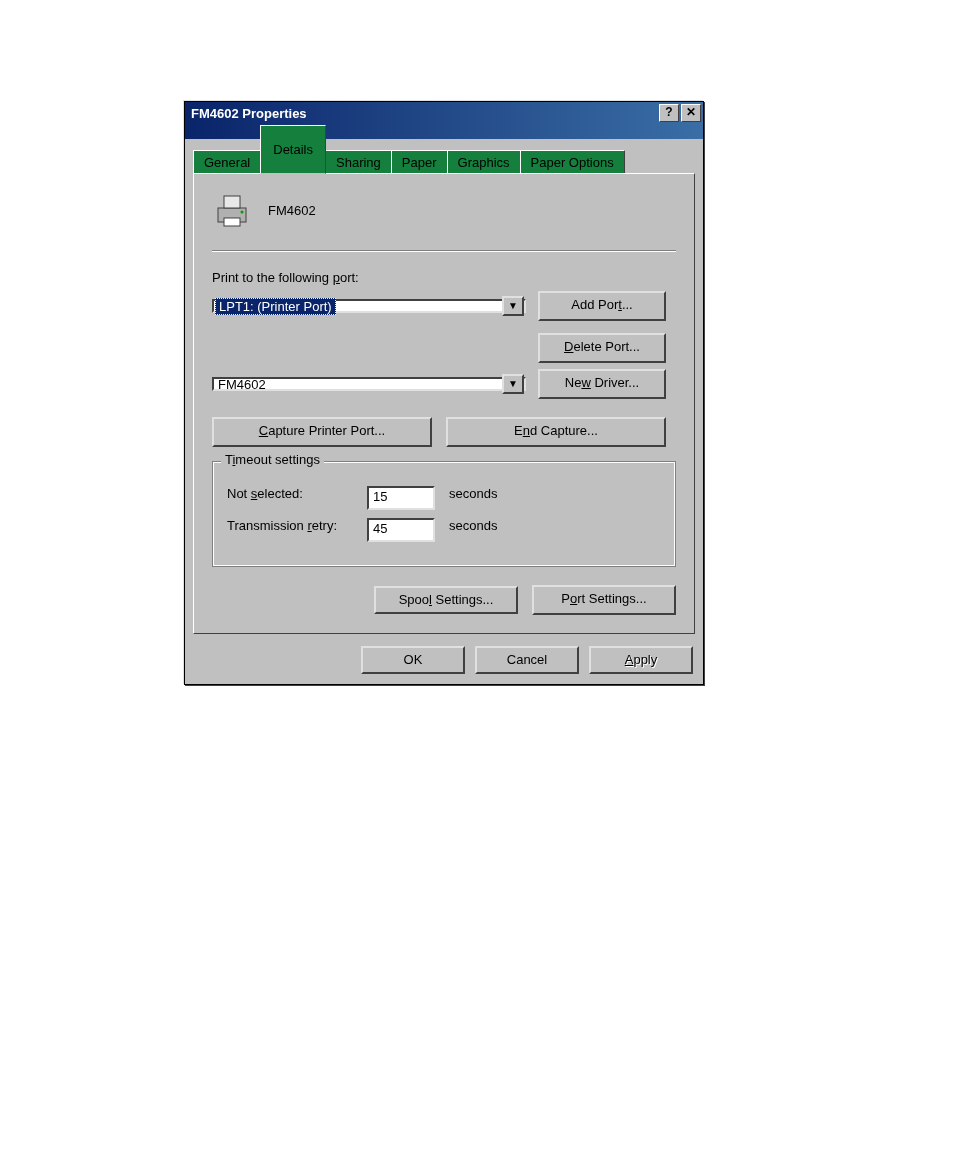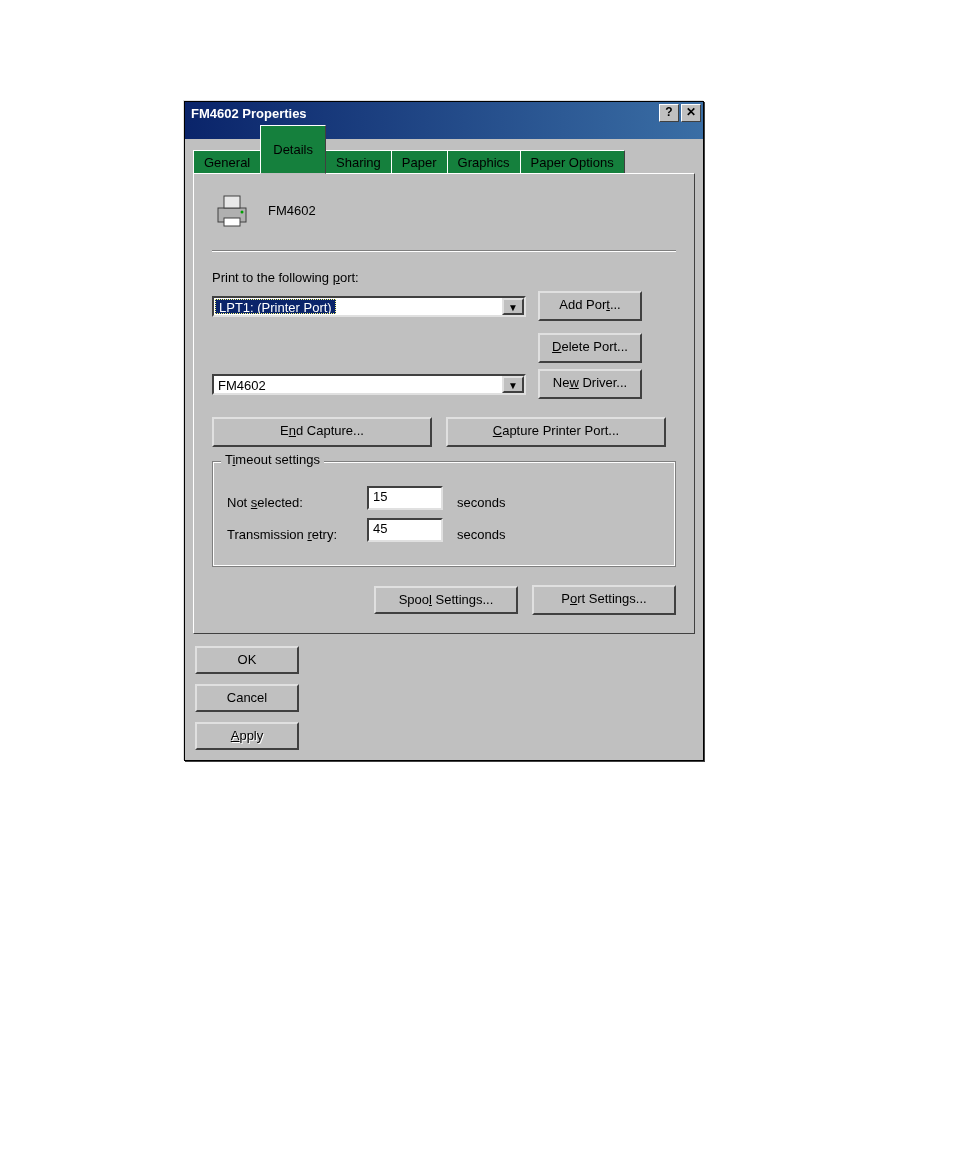--- a/index.html
+++ b/index.html
@@ -103,33 +103,34 @@
     border-left: 2px solid #e0e0e0;
     border-right: 2px solid #404040;
     border-bottom: 2px solid #404040;
     font: 13px Tahoma, Arial, sans-serif;
     padding: 4px 0;
     text-align: center;
     box-sizing: border-box;
   }
   .btn.disabled { color: #000000; text-shadow: 1px 1px 0 #fff; }
 
-  .btn-wide  { width: 104px; height: 30px; }
+  .btn-wide  { width: 128px; height: 30px; }
   .btn-half  { width: 220px; height: 30px; }
   .btn-dlg   { width: 104px; height: 28px; }
 
   .combo {
     display: flex;
-    height: 21px;
+    height: 14px;
     border-top: 2px solid #404040;
     border-left: 2px solid #404040;
     border-right: 2px solid #e0e0e0;
     border-bottom: 2px solid #e0e0e0;
     background: #fff;
     box-sizing: border-box;
+    align-items: center;
   }
   .combo .val {
     flex: 1;
     padding: 2px 4px;
     font-size: 13px;
     white-space: nowrap;
     overflow: hidden;
   }
   .combo .val.sel {
     background: #0a246a;
@@ -147,21 +148,21 @@
     border-left: 2px solid #e0e0e0;
     border-right: 2px solid #404040;
     border-bottom: 2px solid #404040;
     text-align: center;
     line-height: 16px;
     font-size: 10px;
   }
 
   .textin {
     height: 24px;
-    width: 76px;
+    width: 68px;
     border-top: 2px solid #404040;
     border-left: 2px solid #404040;
     border-right: 2px solid #e0e0e0;
     border-bottom: 2px solid #e0e0e0;
     background: #fff;
     padding: 1px 4px;
     font-size: 13px;
     box-sizing: border-box;
   }
 
@@ -174,34 +175,33 @@
     position: relative;
   }
   .groupbox .legend {
     position: absolute;
     top: -10px;
     left: 8px;
     background: #c0c0c0;
     padding: 0 4px;
     font-size: 13px;
   }
-  .group-row { display: flex; align-items: flex-end; margin: 8px 0; }
+  .group-row { display: flex; align-items: flex-start; margin: 8px 0; }
   .group-row .glabel { width: 140px; }
   .group-row .gunit  { margin-left: 14px; }
 
   
   .u { text-decoration: underline; }
 
   
   .dlg-buttons {
     display: flex;
     justify-content: flex-end;
     gap: 10px;
     padding: 4px 10px 10px 10px;
-    flex-direction: column;
   }
 </style>
 </head>
 <body>
 
 <div class="window">
 
   <div class="titlebar">
     <span class="title-text">FM4602 Properties</span>
     <div class="tb-btn">?</div>
@@ -258,24 +258,24 @@
         <span class="val">FM4602</span>
         <span class="arrow">▼</span>
       </div>
       <div class="btn btn-wide">
         Ne<span class="u">w</span> Driver...
       </div>
     </div>
 
     <div class="row" style="gap:14px; margin-top:18px;">
       <div class="btn btn-half">
+        <span class="u">C</span>apture Printer Port...
+      </div>
+      <div class="btn btn-half">
         E<span class="u">n</span>d Capture...
-      </div>
-      <div class="btn btn-half">
-        <span class="u">C</span>apture Printer Port...
       </div>
     </div>
 
     <div class="groupbox">
       <span class="legend">
         T<span class="u">i</span>meout settings
       </span>
 
       <div class="group-row">
         <span class="glabel">

